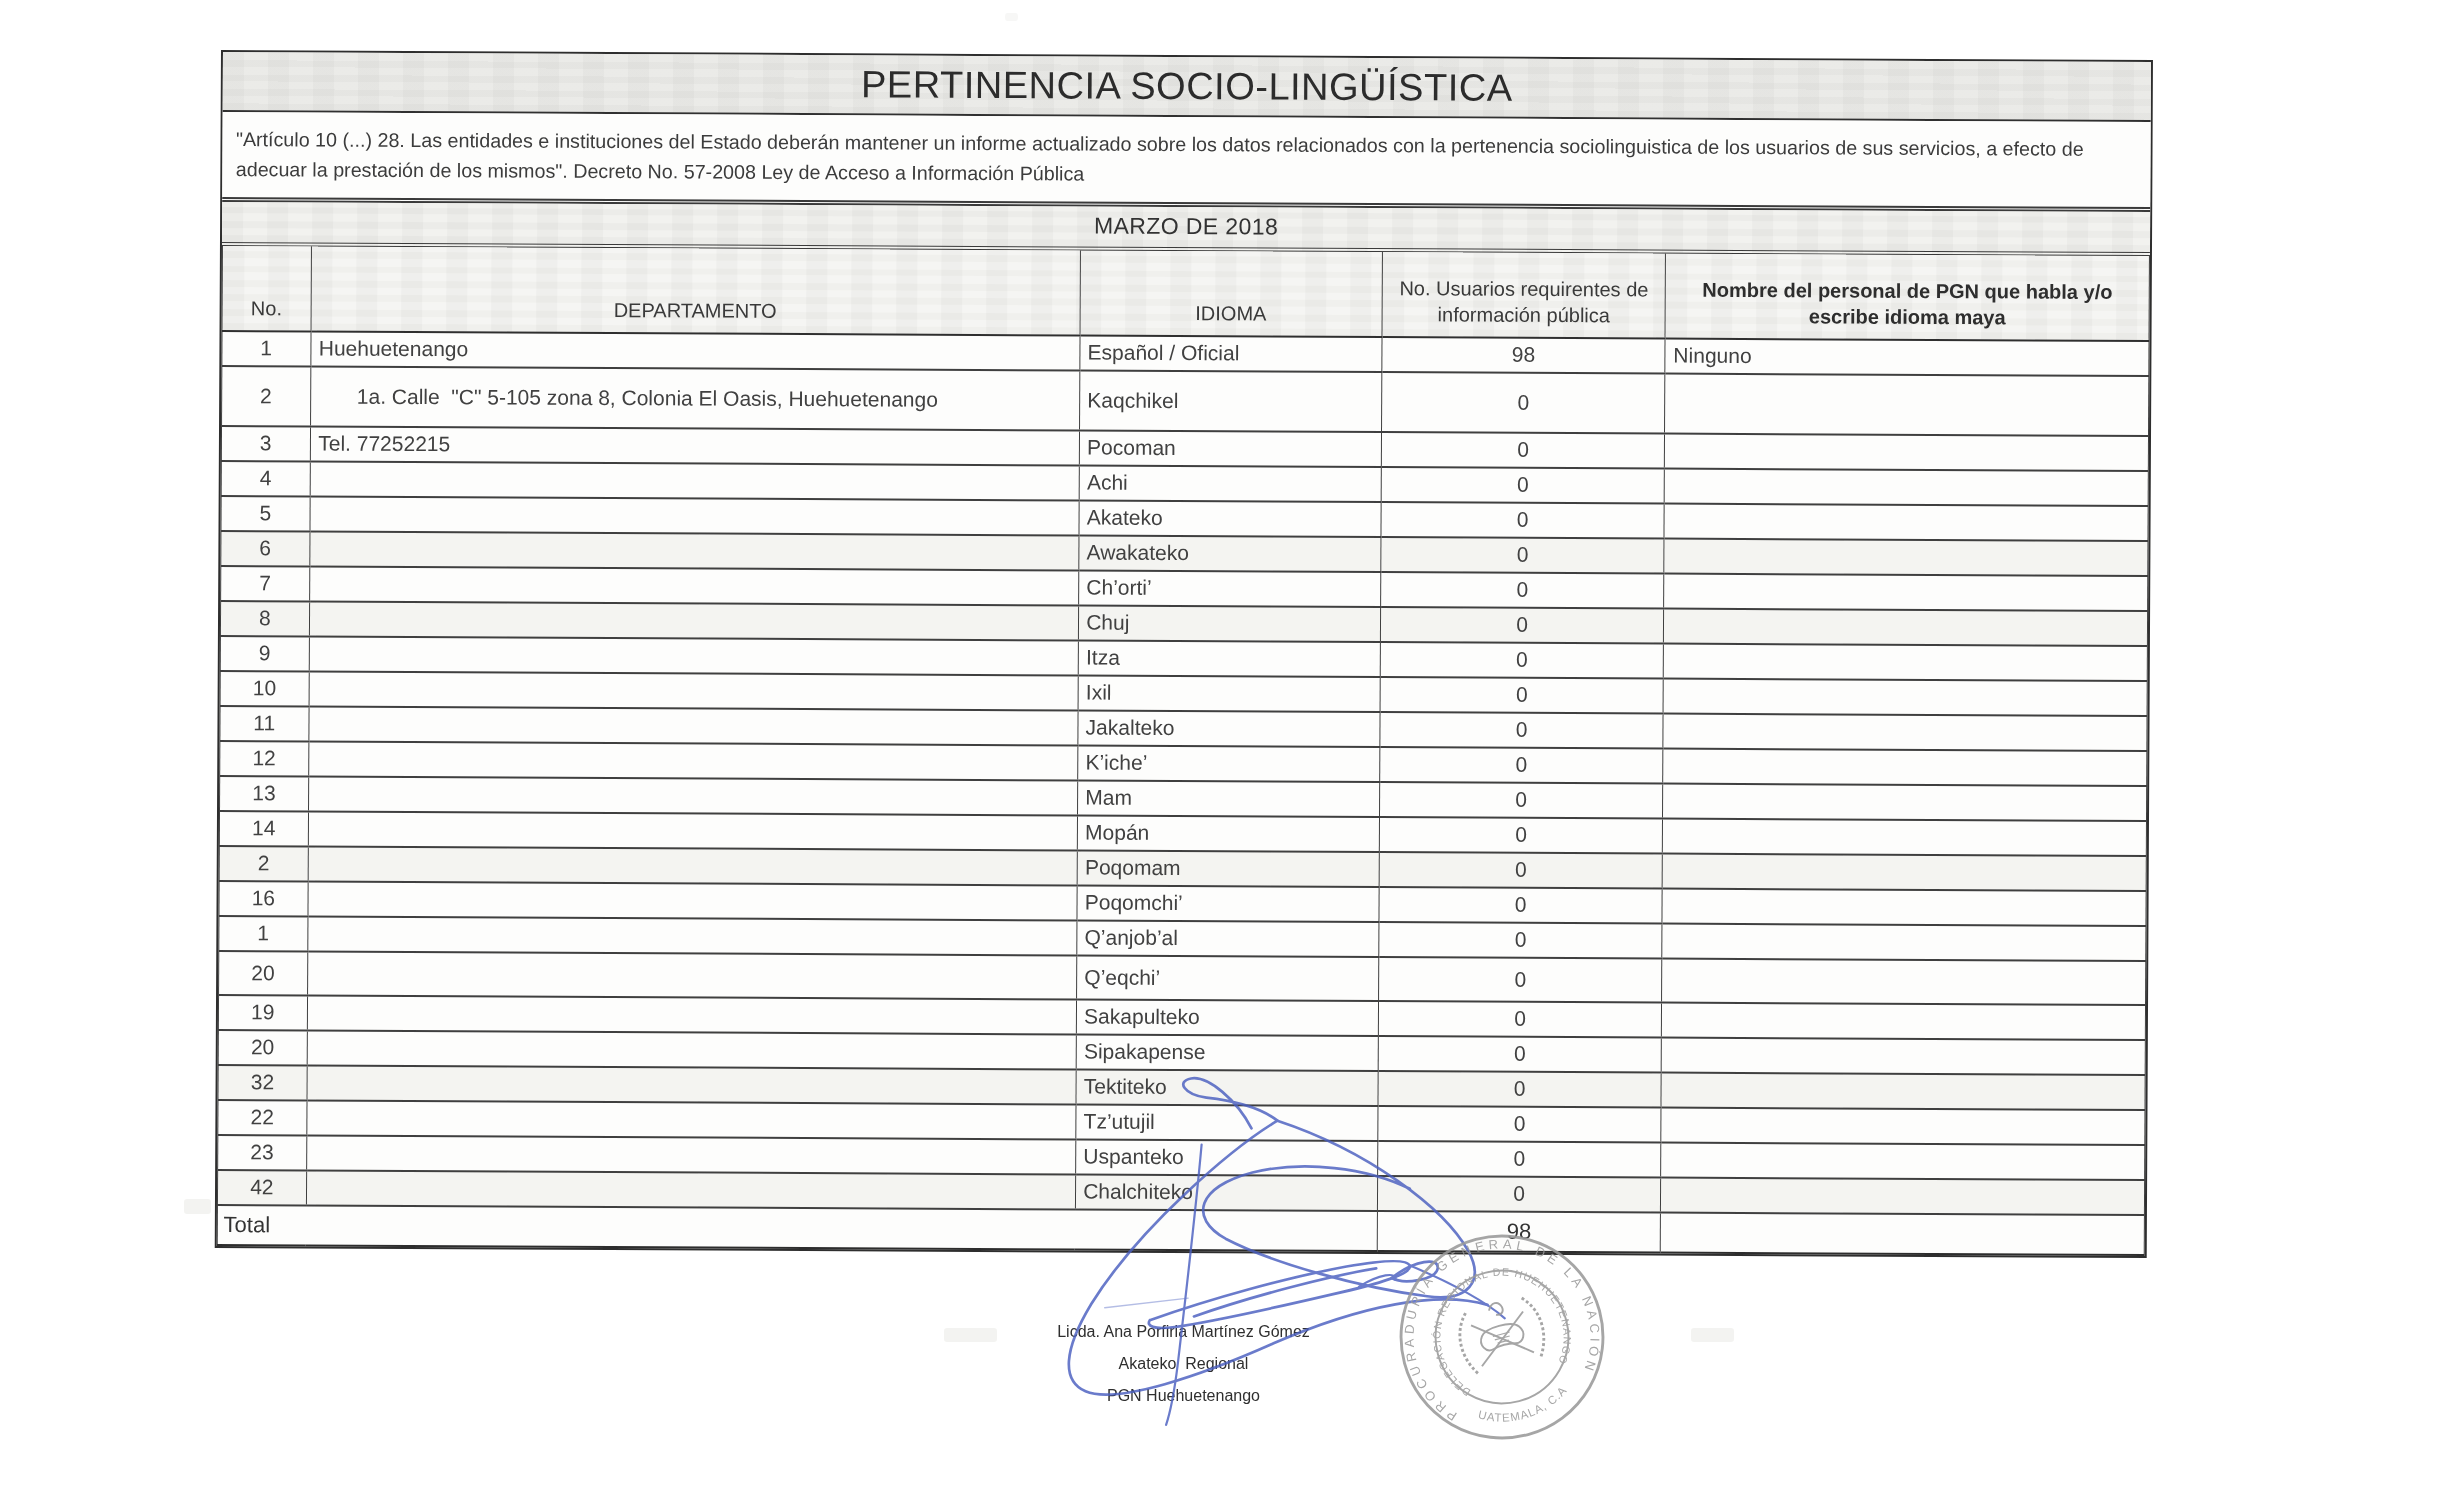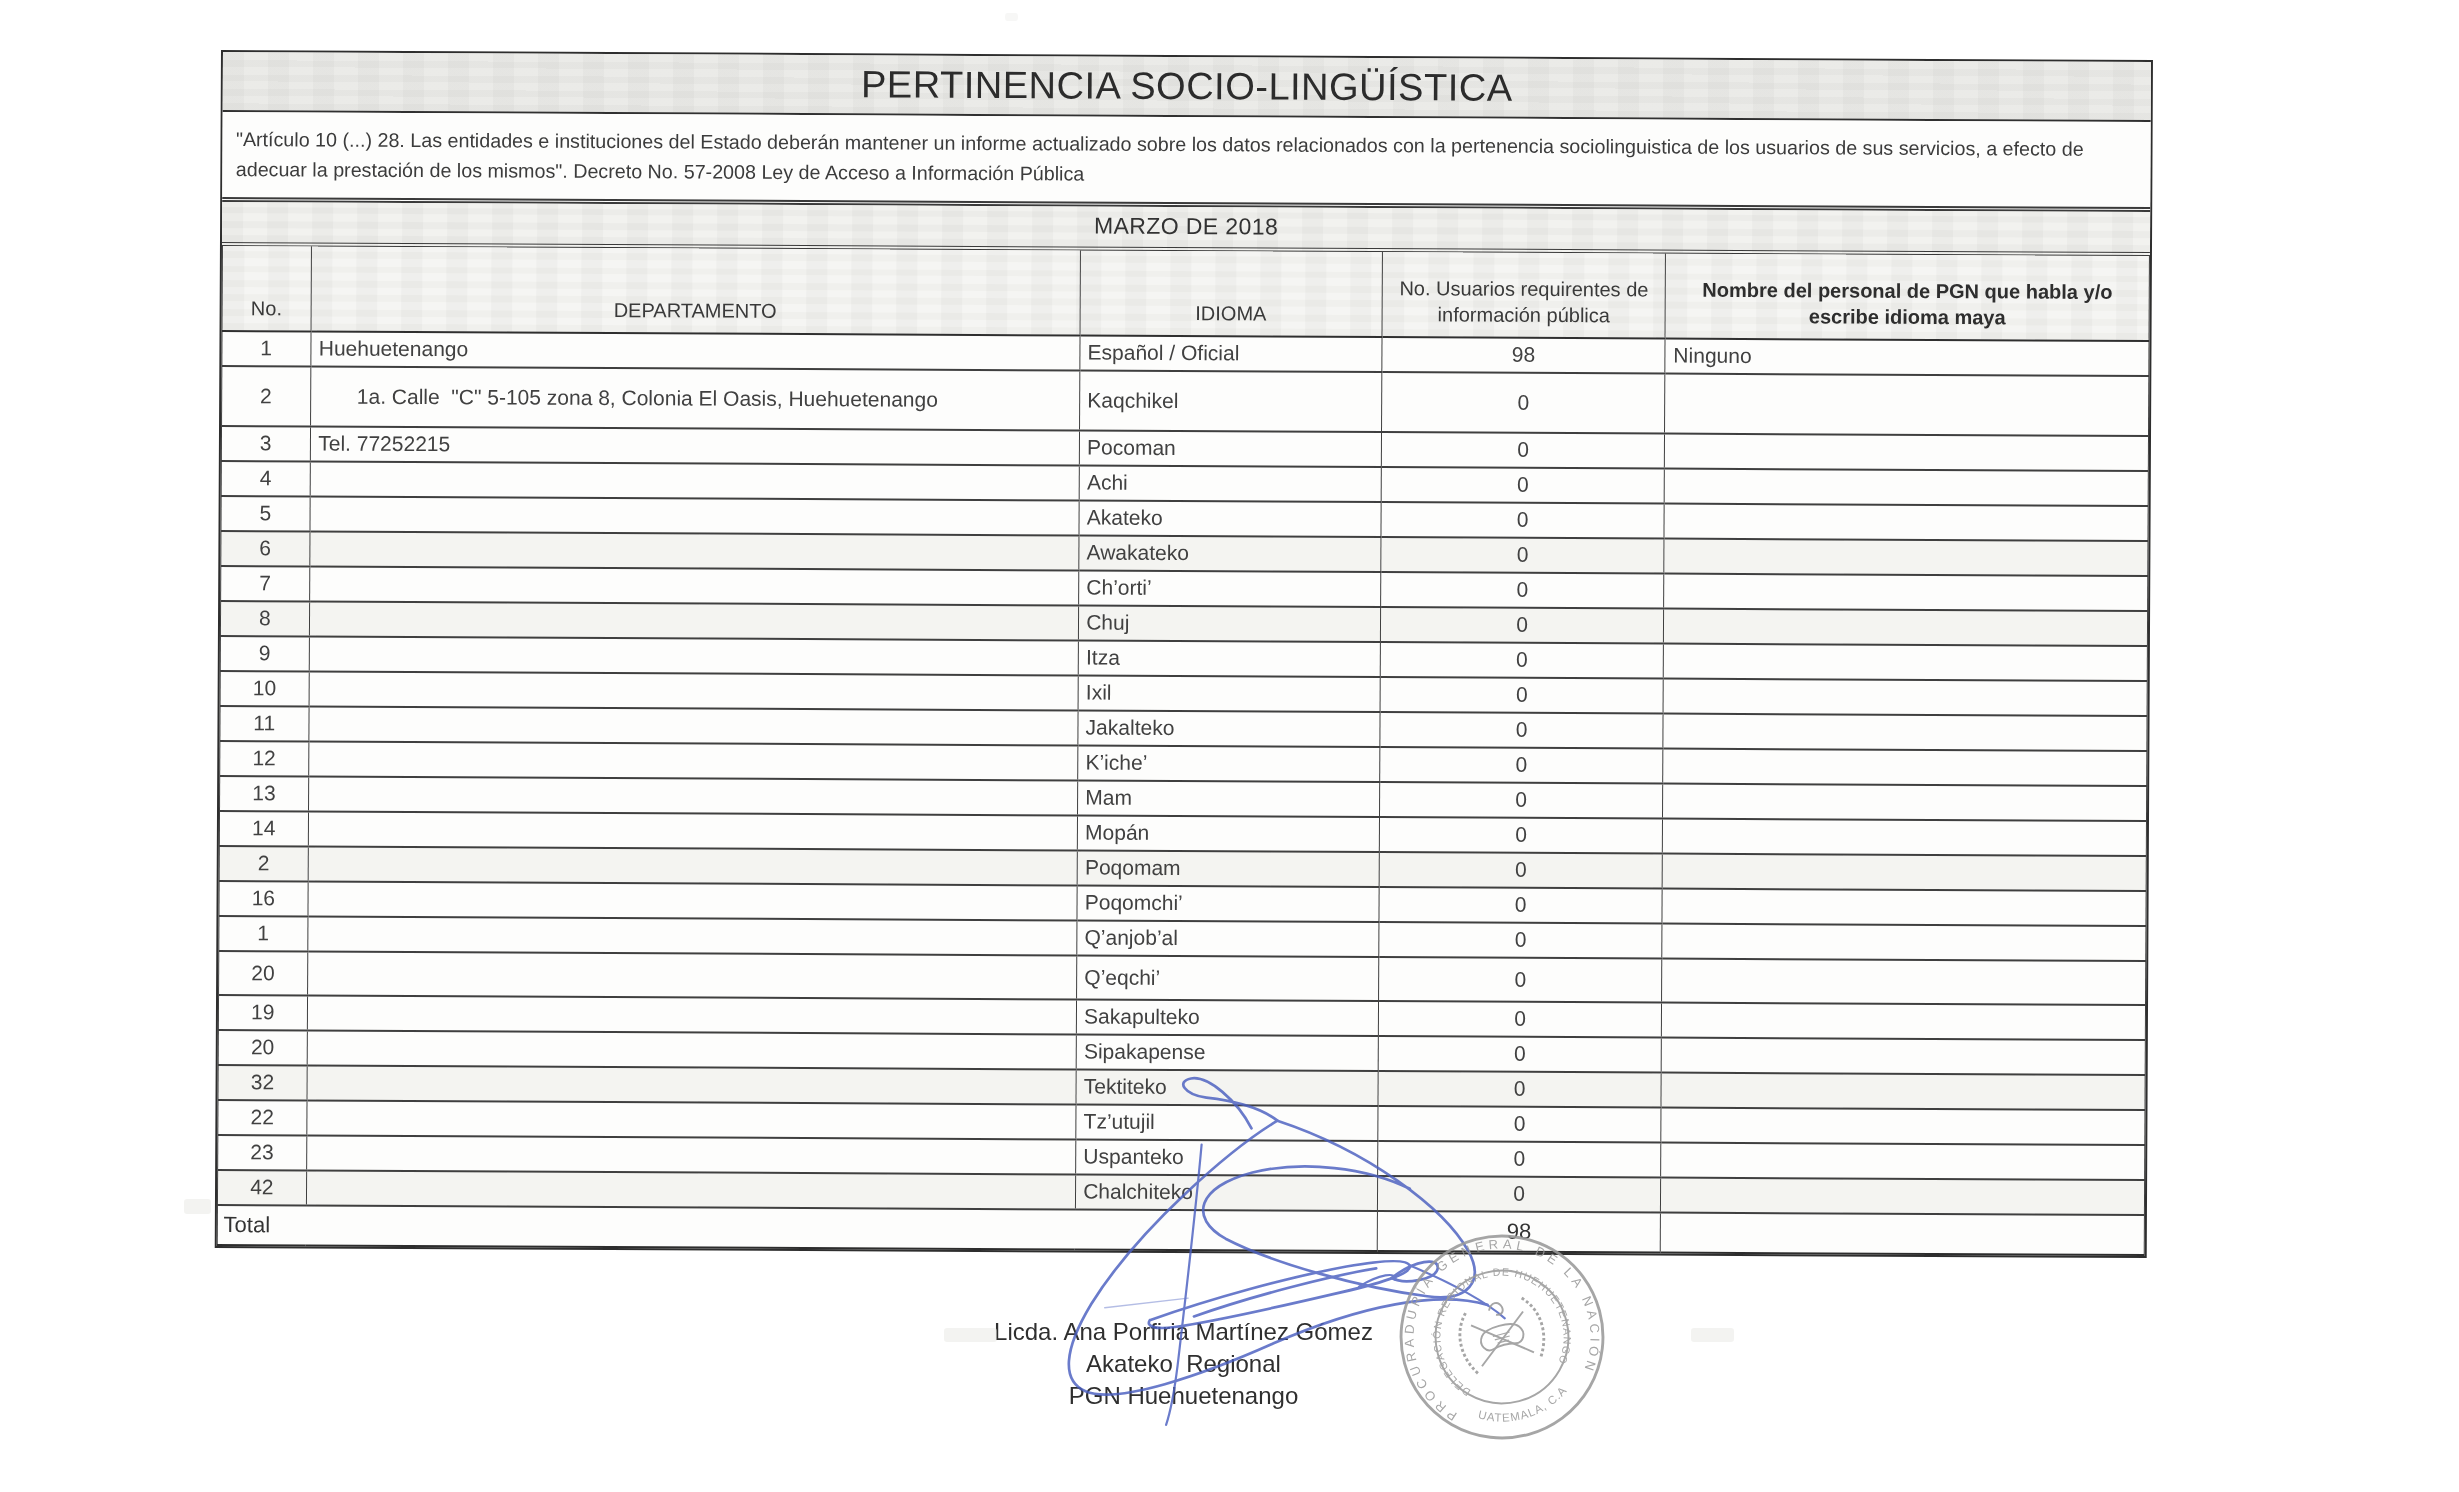--- a/index.html
+++ b/index.html
@@ -61,21 +61,21 @@
   tbody tr:nth-child(2) td.c-dep{padding-left:46px;}
   tfoot td{
     height:40px;font-size:22px;color:#333;background:#fdfdfc;
     border-top:2.9px solid #2d2d2d;border-bottom:2.9px solid #2d2d2d;
   }
   tfoot td.total-label{text-align:left;padding-left:5.8px;}
   tfoot td.c-usu{text-align:center;}
   
   .sig-block{
     position:absolute;left:972px;top:1316px;width:423px;text-align:center;
-    font-size:24px;line-height:32px;color:#2f2f2f;
+    font-size:16px;line-height:32px;color:#2f2f2f;
   }
   .sig-block .sig-role{white-space:pre-wrap;}
   
   .ink-svg,.stamp-svg{position:absolute;pointer-events:none;}
   .ink-svg{left:1018px;top:1042px;width:538px;height:403px;}
   .stamp-svg{left:1377px;top:1212px;width:250px;height:250px;}
   .smudge{position:absolute;background:#e9e9e6;opacity:.55;border-radius:2.9px;}
   .smudge.s1{left:184px;top:1199px;width:27px;height:15.4px;}
   .smudge.s2{left:944px;top:1328px;width:53px;height:14.4px;}
   .smudge.s3{left:1691px;top:1328px;width:43px;height:14.4px;}

